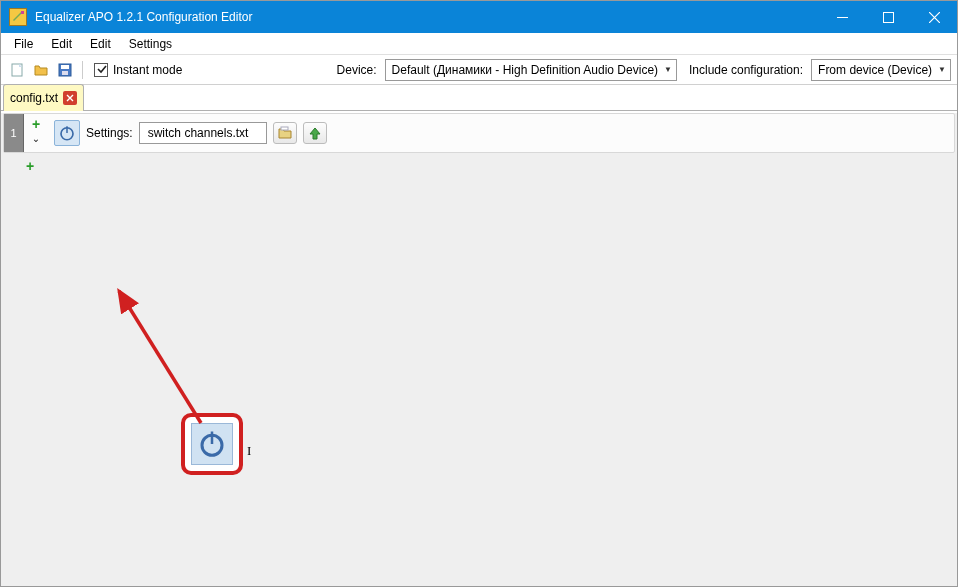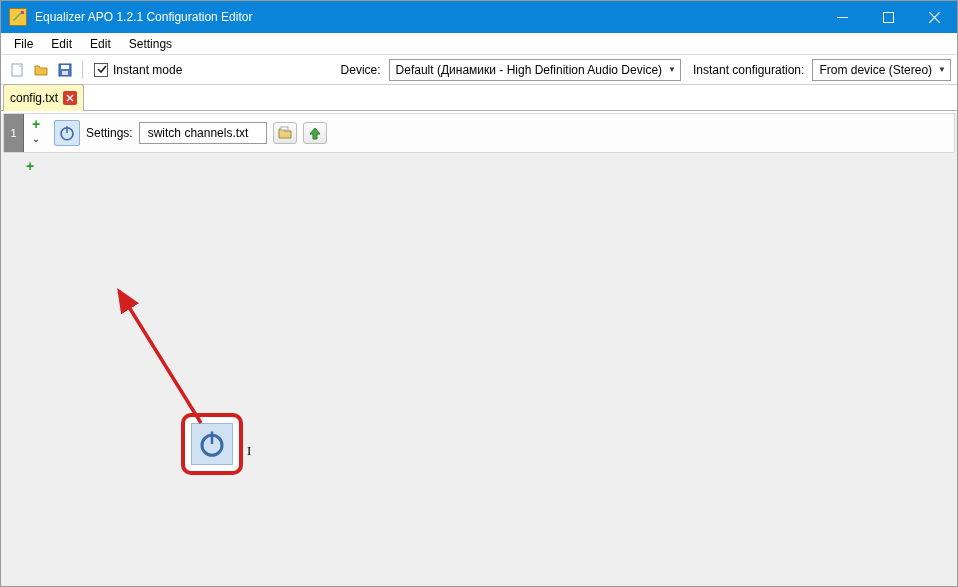--- a/index.html
+++ b/index.html
@@ -118,23 +118,23 @@
           </svg>
       </div>
       <span>Instant mode</span>
     </div>
     <div class="spacer"></div>
     <span class="toolbar-label">Device:</span>
     <div class="dropdown">
       <span>Default (Динамики - High Definition Audio Device)</span>
       <span class="dropdown-arrow">▼</span>
     </div>
-    <span class="toolbar-label" style="margin-left:8px">Instant configuration:</span>
+    <span class="toolbar-label" style="margin-left:8px">Include configuration:</span>
     <div class="dropdown">
-      <span>From device (Stereo)</span>
+      <span>From device (Device)</span>
       <span class="dropdown-arrow">▼</span>
     </div>
   </div>
 
   <div class="tabbar">
     <div class="tab">
       <span>config.txt</span>
       <div class="tab-close">
         <svg width="8" height="8">
             <path d="M1 1 L7 7 M7 1 L1 7" stroke="#fff" stroke-width="1.4"></path>

